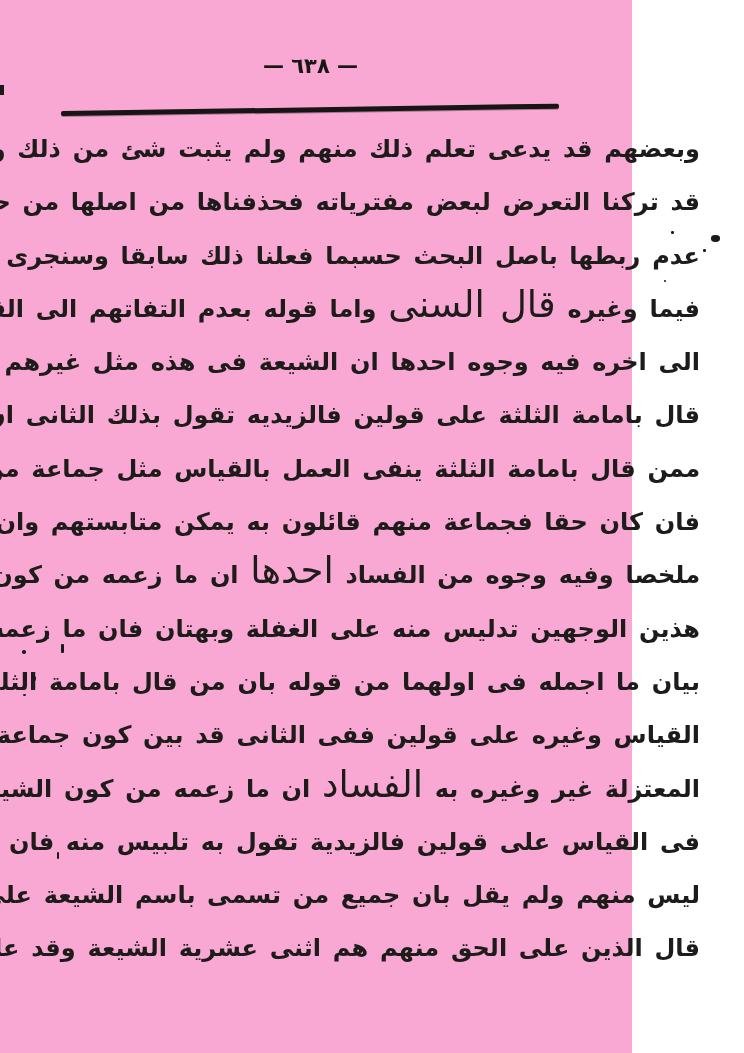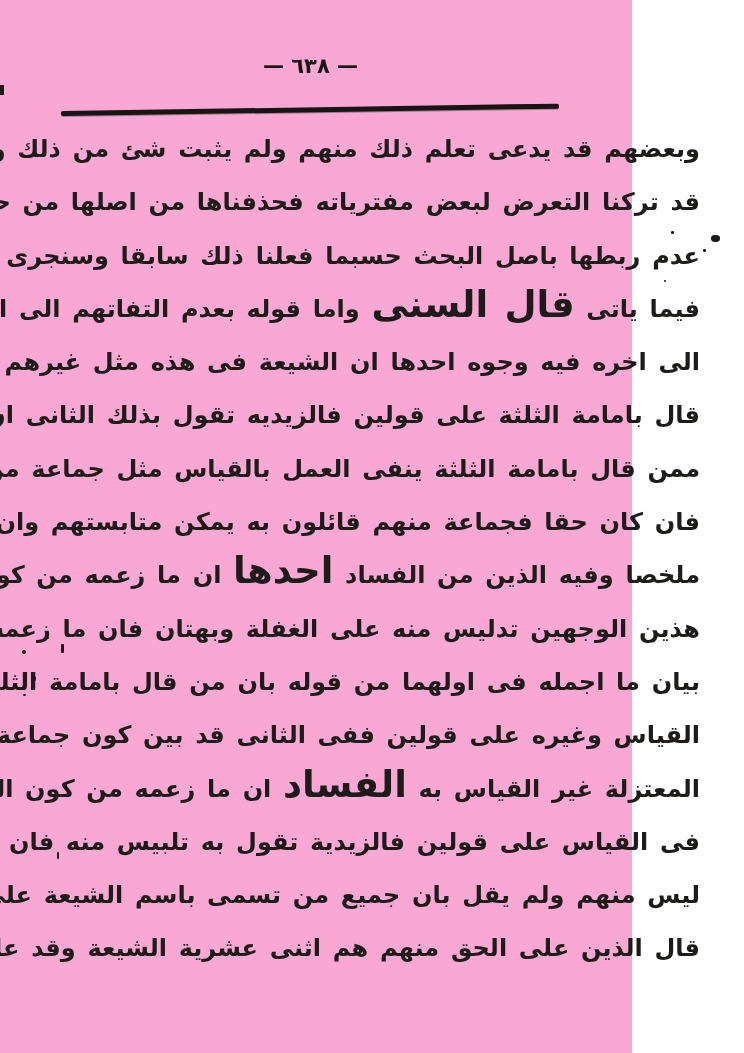--- a/index.html
+++ b/index.html
@@ -49,21 +49,21 @@
     font-weight: 700;
     text-align: justify;
     text-align-last: justify;
     text-justify: inter-word;
     word-spacing: 0.14em;
     white-space: nowrap;
     color: #1d1c1a;
   }
   .seg-large {
     font-size: 37px;
-    font-weight: 700;
+    font-weight: 400;
     line-height: 1;
   }
   .speck {
     position: absolute;
     background: #1a1918;
     border-radius: 45%;
   }
 </style>
 </head>
 <body>
@@ -72,38 +72,38 @@
 
   <div class="page-number">— ٦٣٨ —</div>
 
   <div class="header-rule"></div>
 
   <div class="body-text">
     <div class="line"><span>وبعضهم قد يدعى تعلم ذلك منهم ولم يثبت شئ من ذلك ونحن</span></div>
     <div class="line"><span>قد تركنا التعرض لبعض مفترياته فحذفناها من اصلها من حيث</span></div>
     <div class="line"><span>عدم ربطها باصل البحث حسبما فعلنا ذلك سابقا وسنجرى عليه</span></div>
     <div class="line">
-      <span>فيما ياتى</span>
+      <span>فيما وغيره</span>
       <span class="seg-large">قال السنى</span>
       <span>واما قوله بعدم التفاتهم الى القياس</span>
     </div>
     <div class="line"><span>الى اخره فيه وجوه احدها ان الشيعة فى هذه مثل غيرهم ممن</span></div>
     <div class="line"><span>قال بامامة الثلثة على قولين فالزيديه تقول بذلك الثانى ان الكثير</span></div>
     <div class="line"><span>ممن قال بامامة الثلثة ينفى العمل بالقياس مثل جماعة من المعتزلة</span></div>
     <div class="line"><span>فان كان حقا فجماعة منهم قائلون به يمكن متابستهم وان لم يكن</span></div>
     <div class="line">
-      <span>ملخصا وفيه الذين من الفساد</span>
+      <span>ملخصا وفيه وجوه من الفساد</span>
       <span class="seg-large">احدها</span>
       <span>ان ما زعمه من كون</span>
     </div>
     <div class="line"><span>هذين الوجهين تدليس منه على الغفلة وبهتان فان ما زعمه ثانيا هو</span></div>
     <div class="line"><span>بيان ما اجمله فى اولهما من قوله بان من قال بامامة الثلثة فى</span></div>
     <div class="line"><span>القياس وغيره على قولين ففى الثانى قد بين كون جماعة من</span></div>
     <div class="line">
-      <span>المعتزلة غير القياس به</span>
+      <span>المعتزلة غير وغيره به</span>
       <span class="seg-large">الفساد</span>
       <span>ان ما زعمه من كون الشيعة</span>
     </div>
     <div class="line"><span>فى القياس على قولين فالزيدية تقول به تلبيس منه فان خصمه</span></div>
     <div class="line"><span>ليس منهم ولم يقل بان جميع من تسمى باسم الشيعة على الحق بل</span></div>
     <div class="line"><span>قال الذين على الحق منهم هم اثنى عشرية الشيعة وقد علم السنى</span></div>
   </div>
 
   <div class="speck" style="left:711px; top:235px; width:9px; height:7px;"></div>
   <div class="speck" style="left:671px; top:231px; width:3px; height:3px;"></div>

